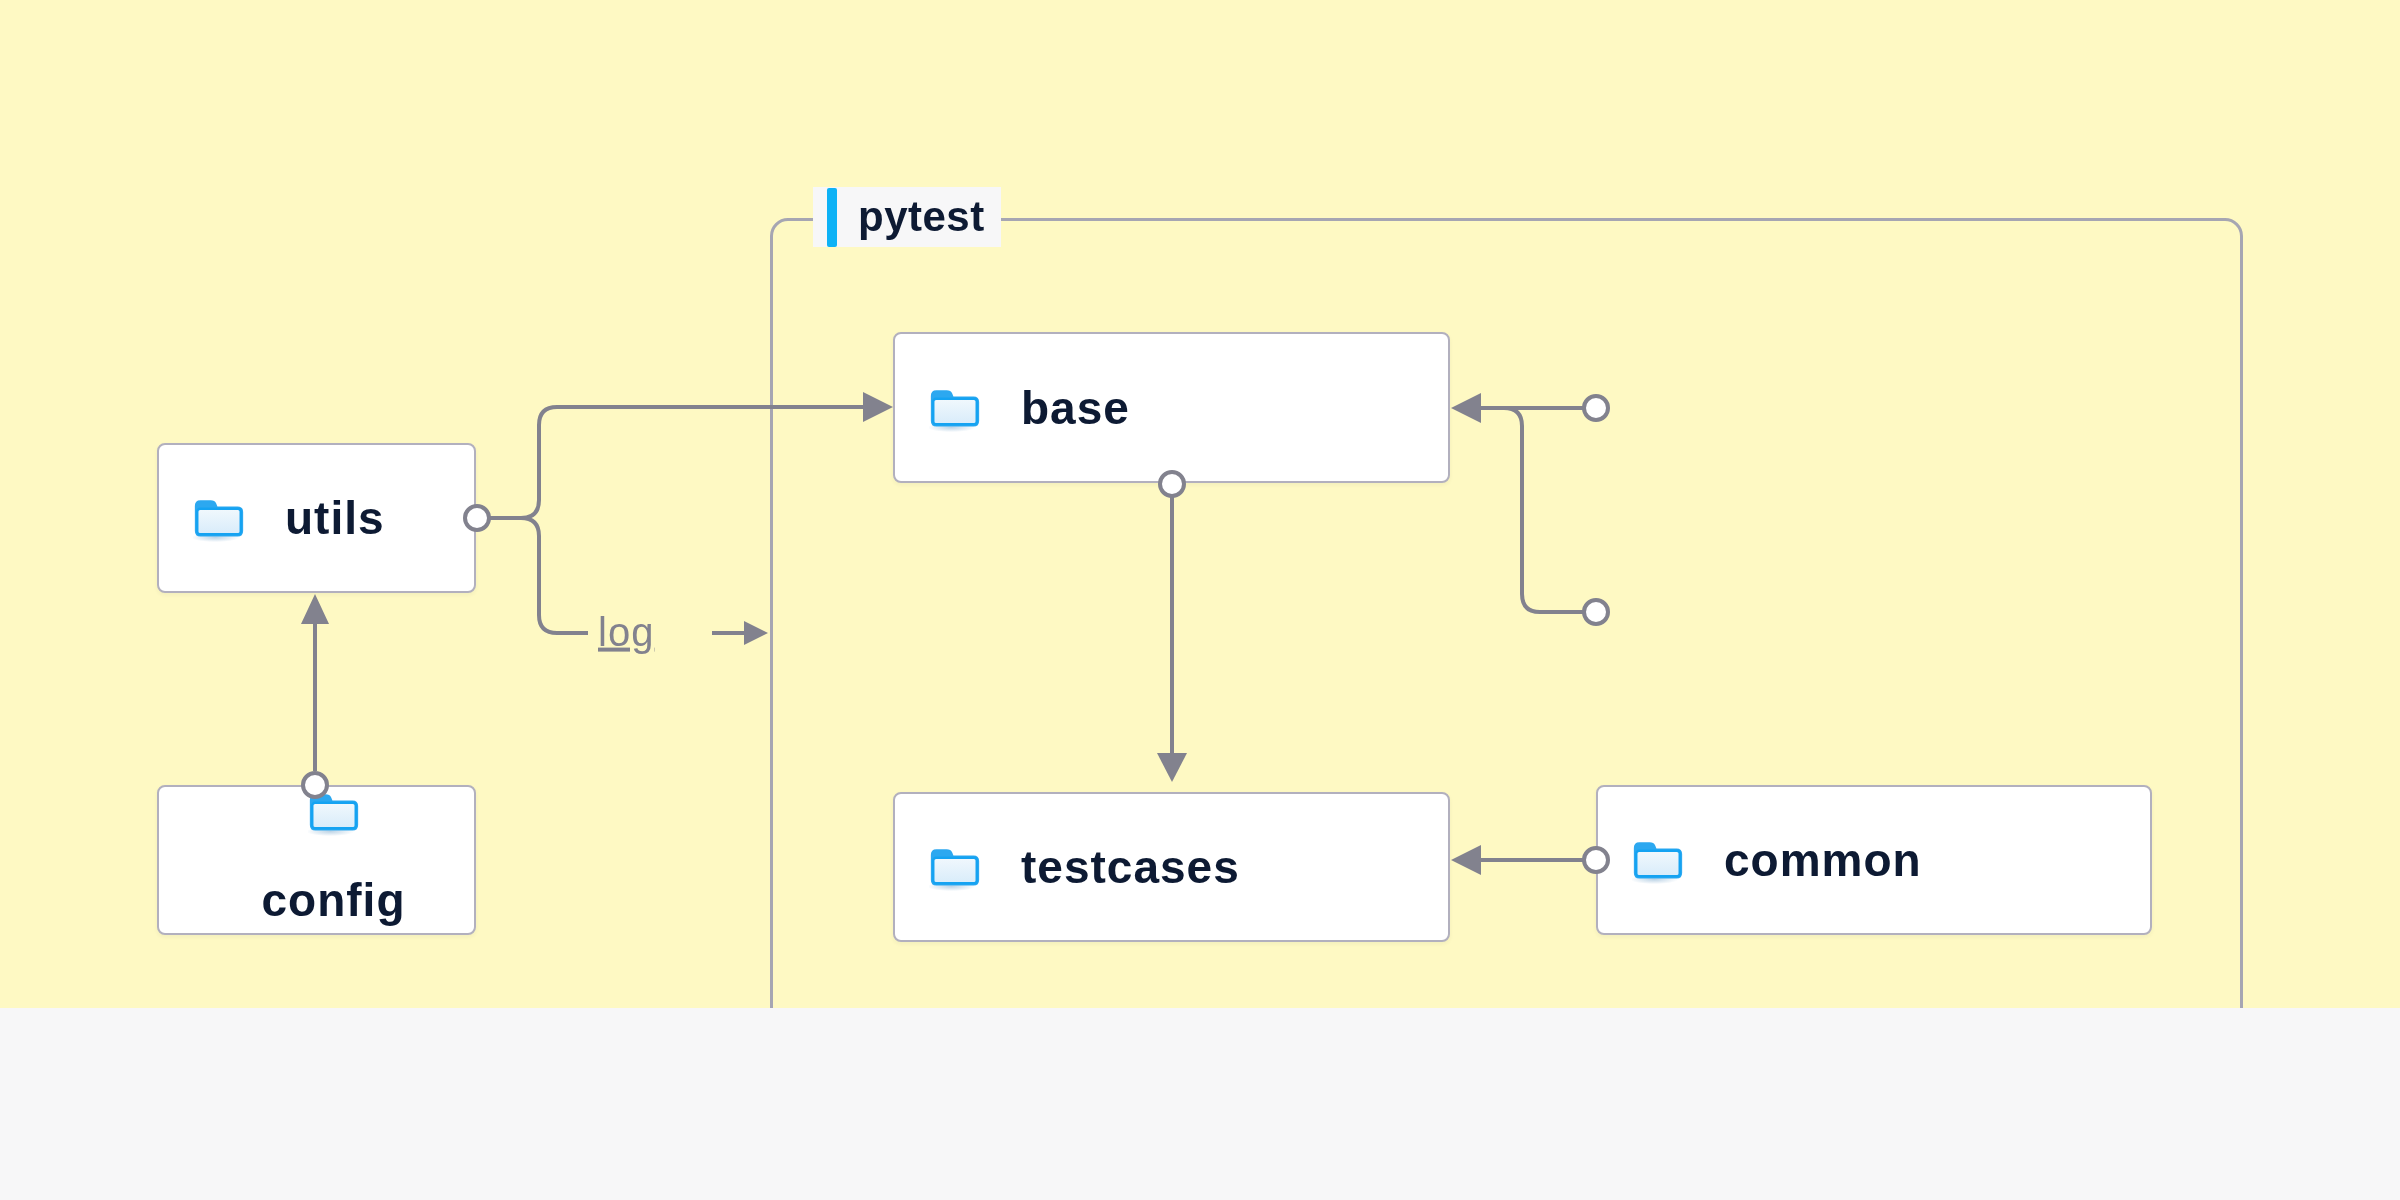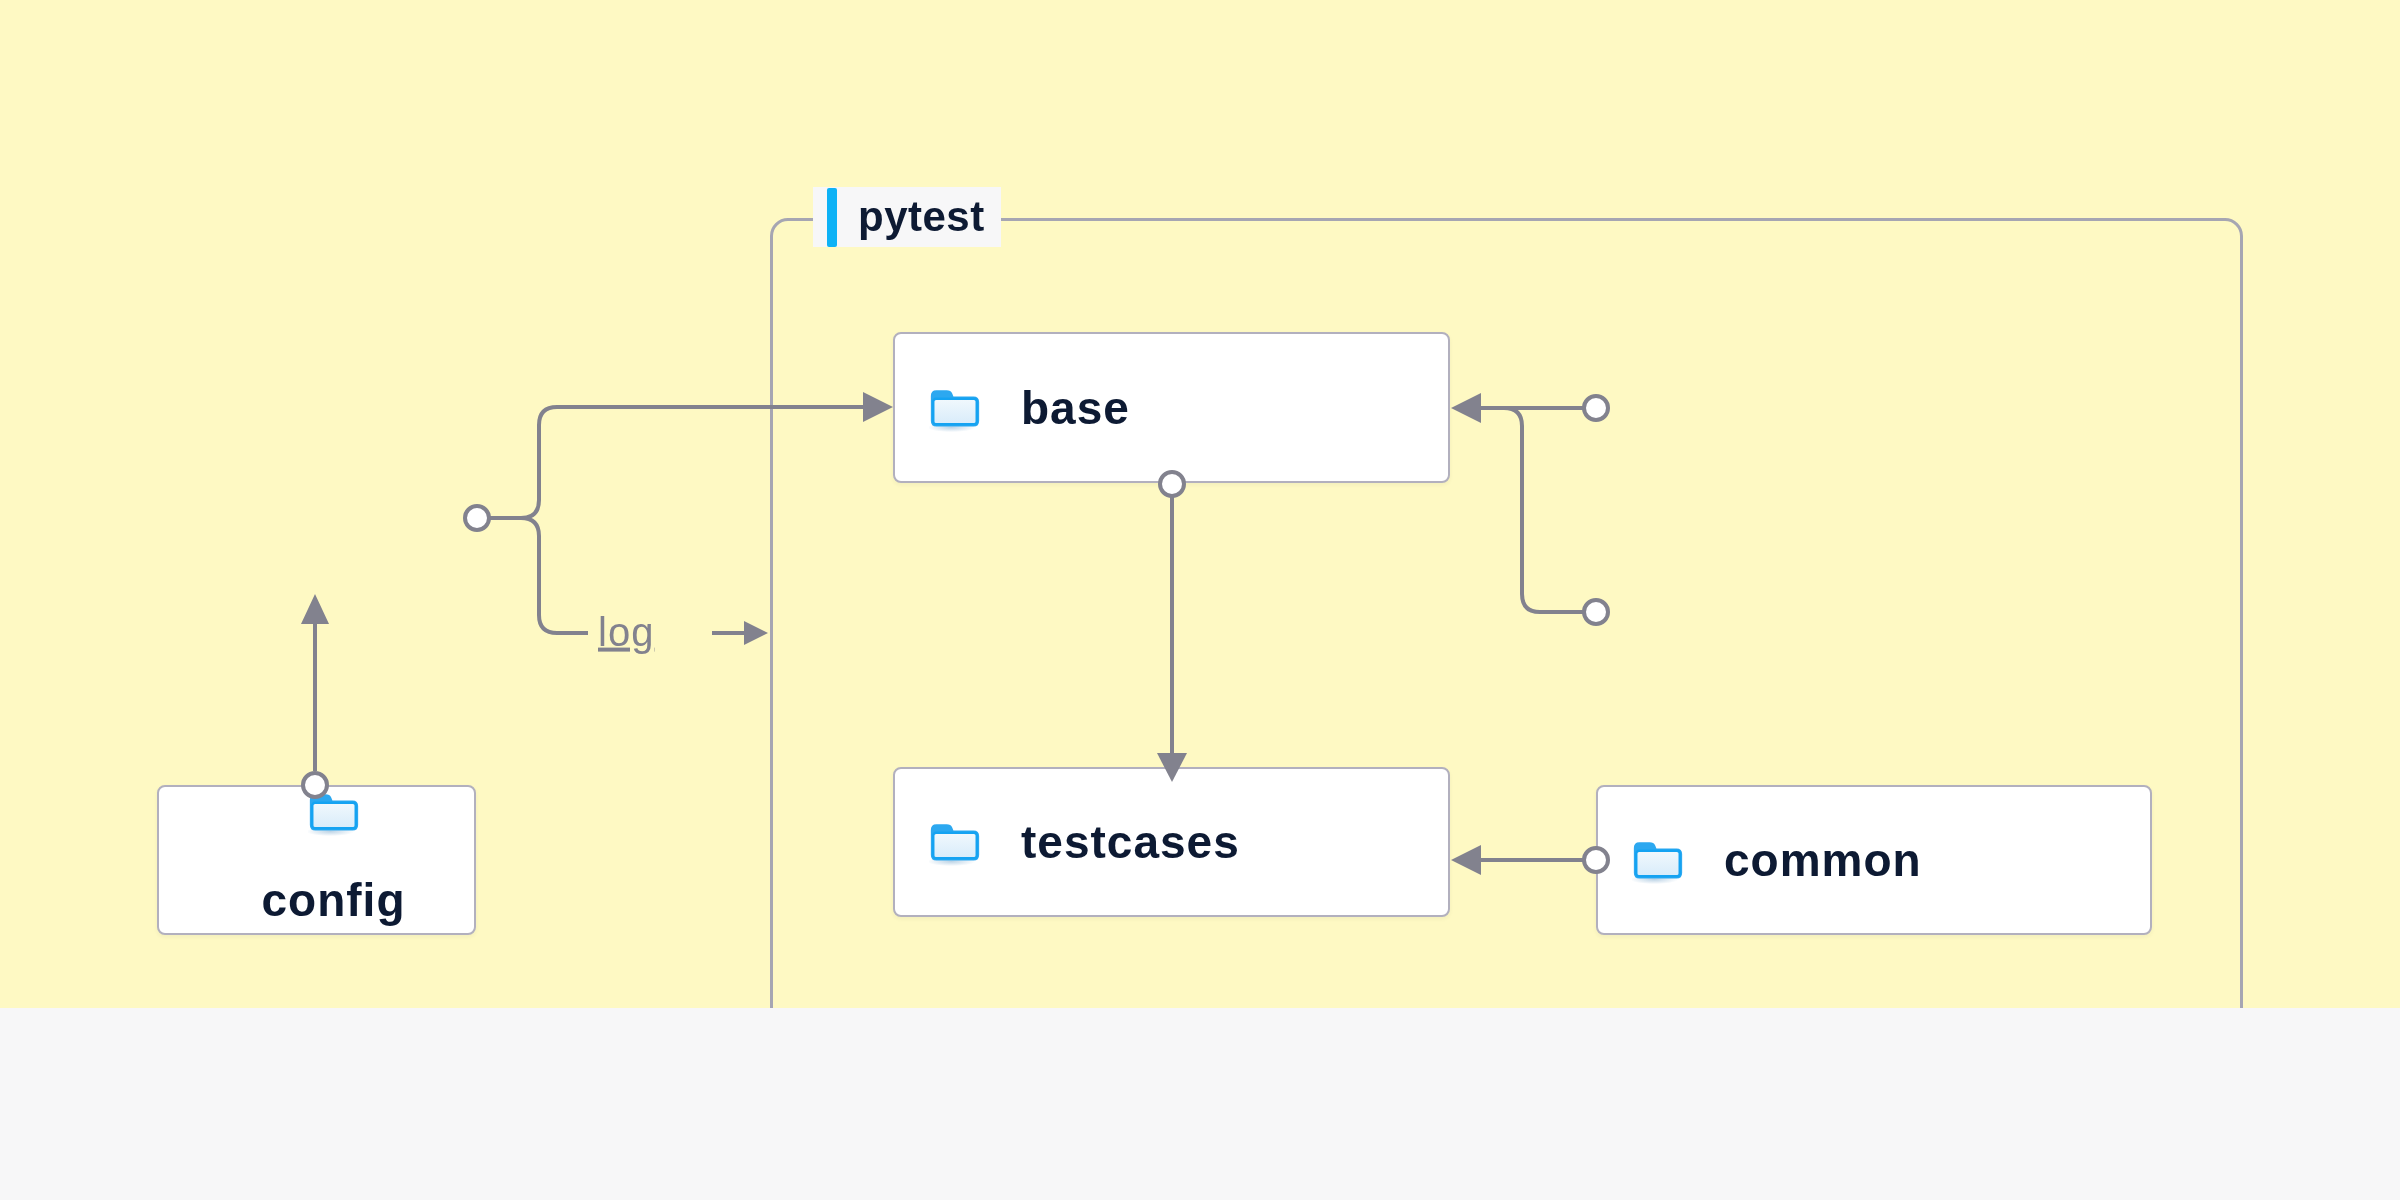--- a/index.html
+++ b/index.html
@@ -126,40 +126,48 @@
       </radialGradient>
     </defs>
   </svg>
 
   <div class="group-box"></div>
   <div class="group-label">
     <span class="accent-bar"></span>
     <span class="group-label-text">pytest</span>
   </div>
 
+  <div class="node" style="left:157px; top:443px; width:319px; height:150px;">
+    <svg class="folder-icon" width="52" height="50" viewBox="0 0 56 50">
+        <ellipse cx="24" cy="46" rx="26" ry="5" fill="url(#shadowGrad)"></ellipse>
+        <path d="M2 12 Q2 6 8 6 H19 Q23.5 6 25 9.5 L26.3 12.5 H48 Q54 12.5 54 18.5 V39 Q54 45 48 45 H8 Q2 45 2 39 Z" fill="#2ca8f0"></path>
+        <rect x="4.6" y="15" width="46.8" height="27.5" rx="3" fill="url(#faceGrad)" stroke="#15a3f2" stroke-width="2.6"></rect>
+      </svg>
+    <span class="node-label">utils</span>
+  </div>
 
   <div class="node" style="left:157px; top:785px; width:319px; height:150px;flex-direction:column;">
     <svg class="folder-icon" width="52" height="50" viewBox="0 0 56 50">
         <ellipse cx="24" cy="46" rx="26" ry="5" fill="url(#shadowGrad)"></ellipse>
         <path d="M2 12 Q2 6 8 6 H19 Q23.5 6 25 9.5 L26.3 12.5 H48 Q54 12.5 54 18.5 V39 Q54 45 48 45 H8 Q2 45 2 39 Z" fill="#2ca8f0"></path>
         <rect x="4.6" y="15" width="46.8" height="27.5" rx="3" fill="url(#faceGrad)" stroke="#15a3f2" stroke-width="2.6"></rect>
       </svg>
     <span class="node-label">config</span>
   </div>
 
   <div class="node" style="left:893px; top:332px; width:557px; height:151px;">
     <svg class="folder-icon" width="52" height="50" viewBox="0 0 56 50">
         <ellipse cx="24" cy="46" rx="26" ry="5" fill="url(#shadowGrad)"></ellipse>
         <path d="M2 12 Q2 6 8 6 H19 Q23.5 6 25 9.5 L26.3 12.5 H48 Q54 12.5 54 18.5 V39 Q54 45 48 45 H8 Q2 45 2 39 Z" fill="#2ca8f0"></path>
         <rect x="4.6" y="15" width="46.8" height="27.5" rx="3" fill="url(#faceGrad)" stroke="#15a3f2" stroke-width="2.6"></rect>
       </svg>
     <span class="node-label">base</span>
   </div>
 
-  <div class="node" style="left:893px; top:767px; width:557px; height:150px;">
+  <div class="node" style="left:893px; top:792px; width:557px; height:150px;">
     <svg class="folder-icon" width="52" height="50" viewBox="0 0 56 50">
         <ellipse cx="24" cy="46" rx="26" ry="5" fill="url(#shadowGrad)"></ellipse>
         <path d="M2 12 Q2 6 8 6 H19 Q23.5 6 25 9.5 L26.3 12.5 H48 Q54 12.5 54 18.5 V39 Q54 45 48 45 H8 Q2 45 2 39 Z" fill="#2ca8f0"></path>
         <rect x="4.6" y="15" width="46.8" height="27.5" rx="3" fill="url(#faceGrad)" stroke="#15a3f2" stroke-width="2.6"></rect>
       </svg>
     <span class="node-label">testcases</span>
   </div>
 
 
 

